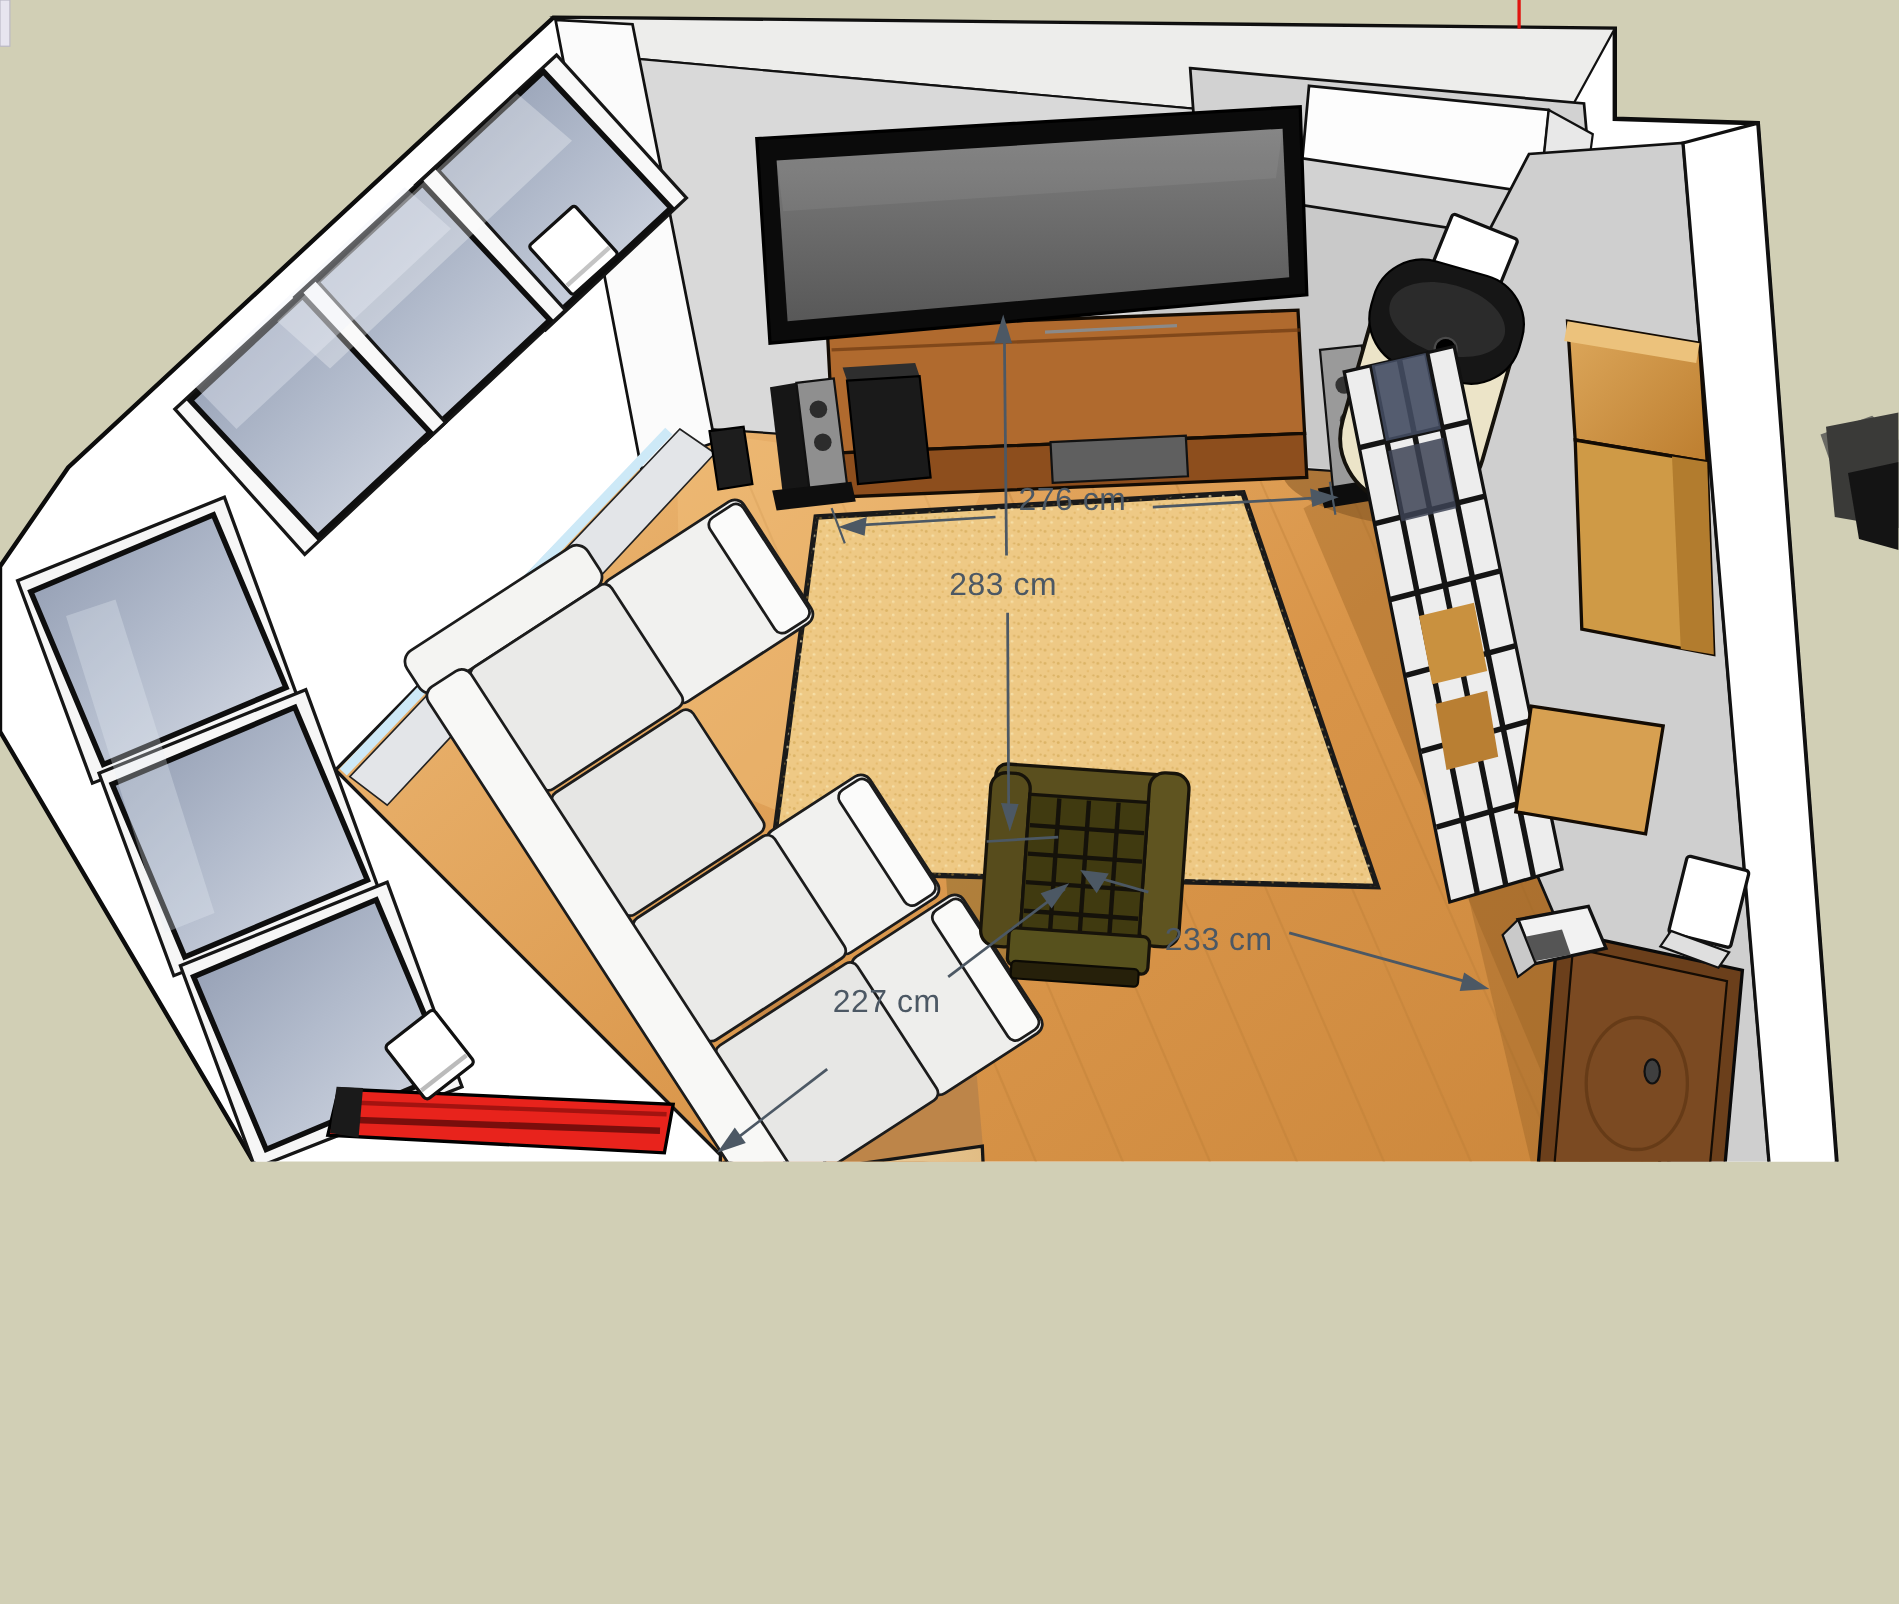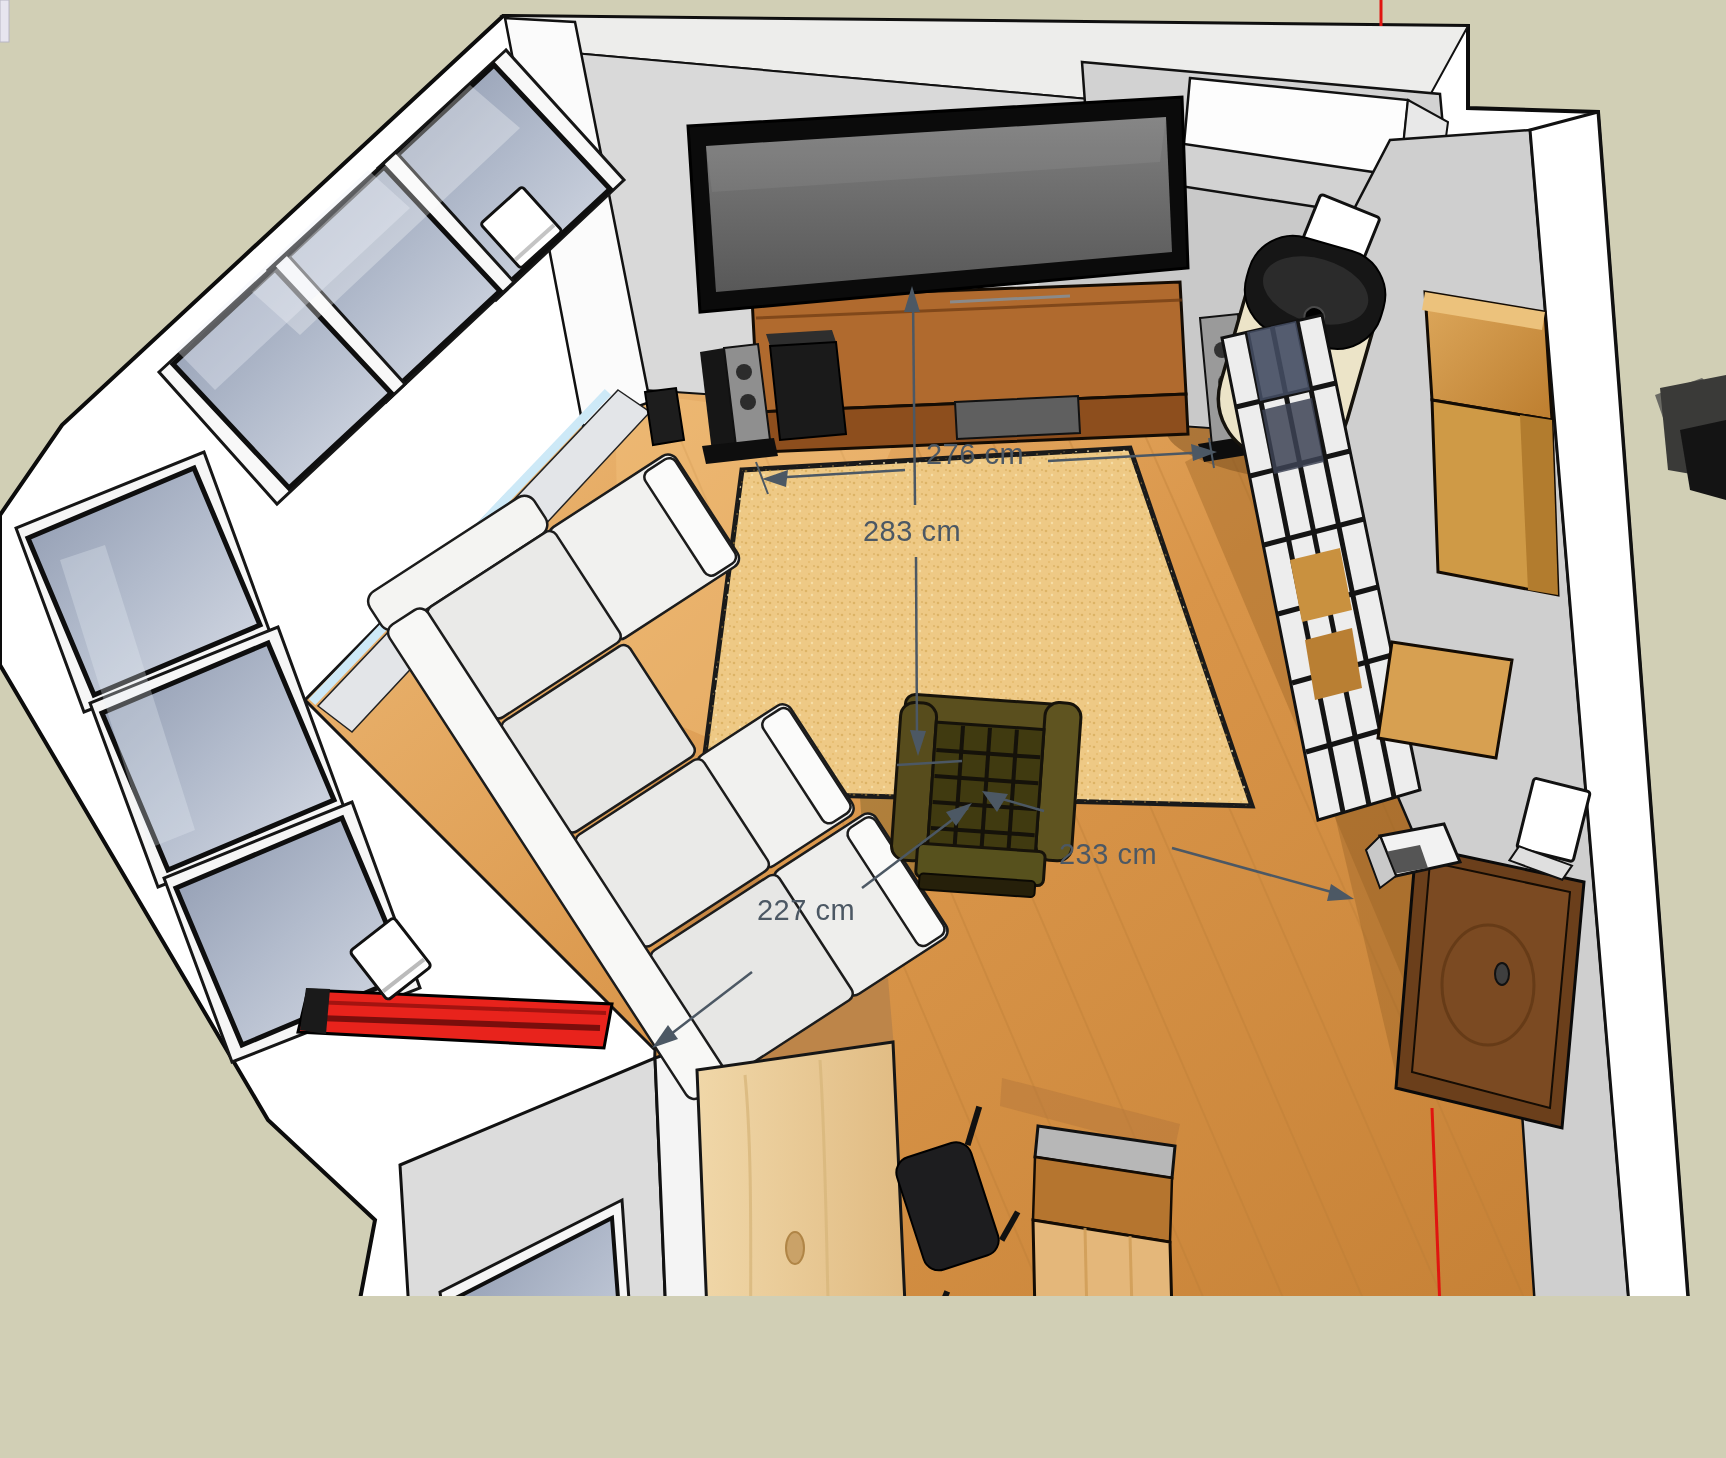--- a/index.html
+++ b/index.html
@@ -1,16 +1,16 @@
 <!DOCTYPE html>
 <html><head>
 <meta charset="utf-8">
 <style>
   html,body{margin:0;padding:0;background:#d1cfb5;}
-  #stage{width:1726px;height:1296px;position:relative;overflow:hidden;}
+  #stage{width:1726px;height:1056px;position:relative;overflow:hidden;}
   svg{display:block;}
   .dim{font-family:"Liberation Sans",sans-serif;font-size:29px;letter-spacing:.5px;}
   [data-interactable="true"]{cursor:default;}
 </style>
 </head>
 <body>
 
 <div id="stage" data-interactable="true">
 <svg width="1726" height="1458" viewBox="0 0 1726 1458" xmlns="http://www.w3.org/2000/svg">
   <defs>

